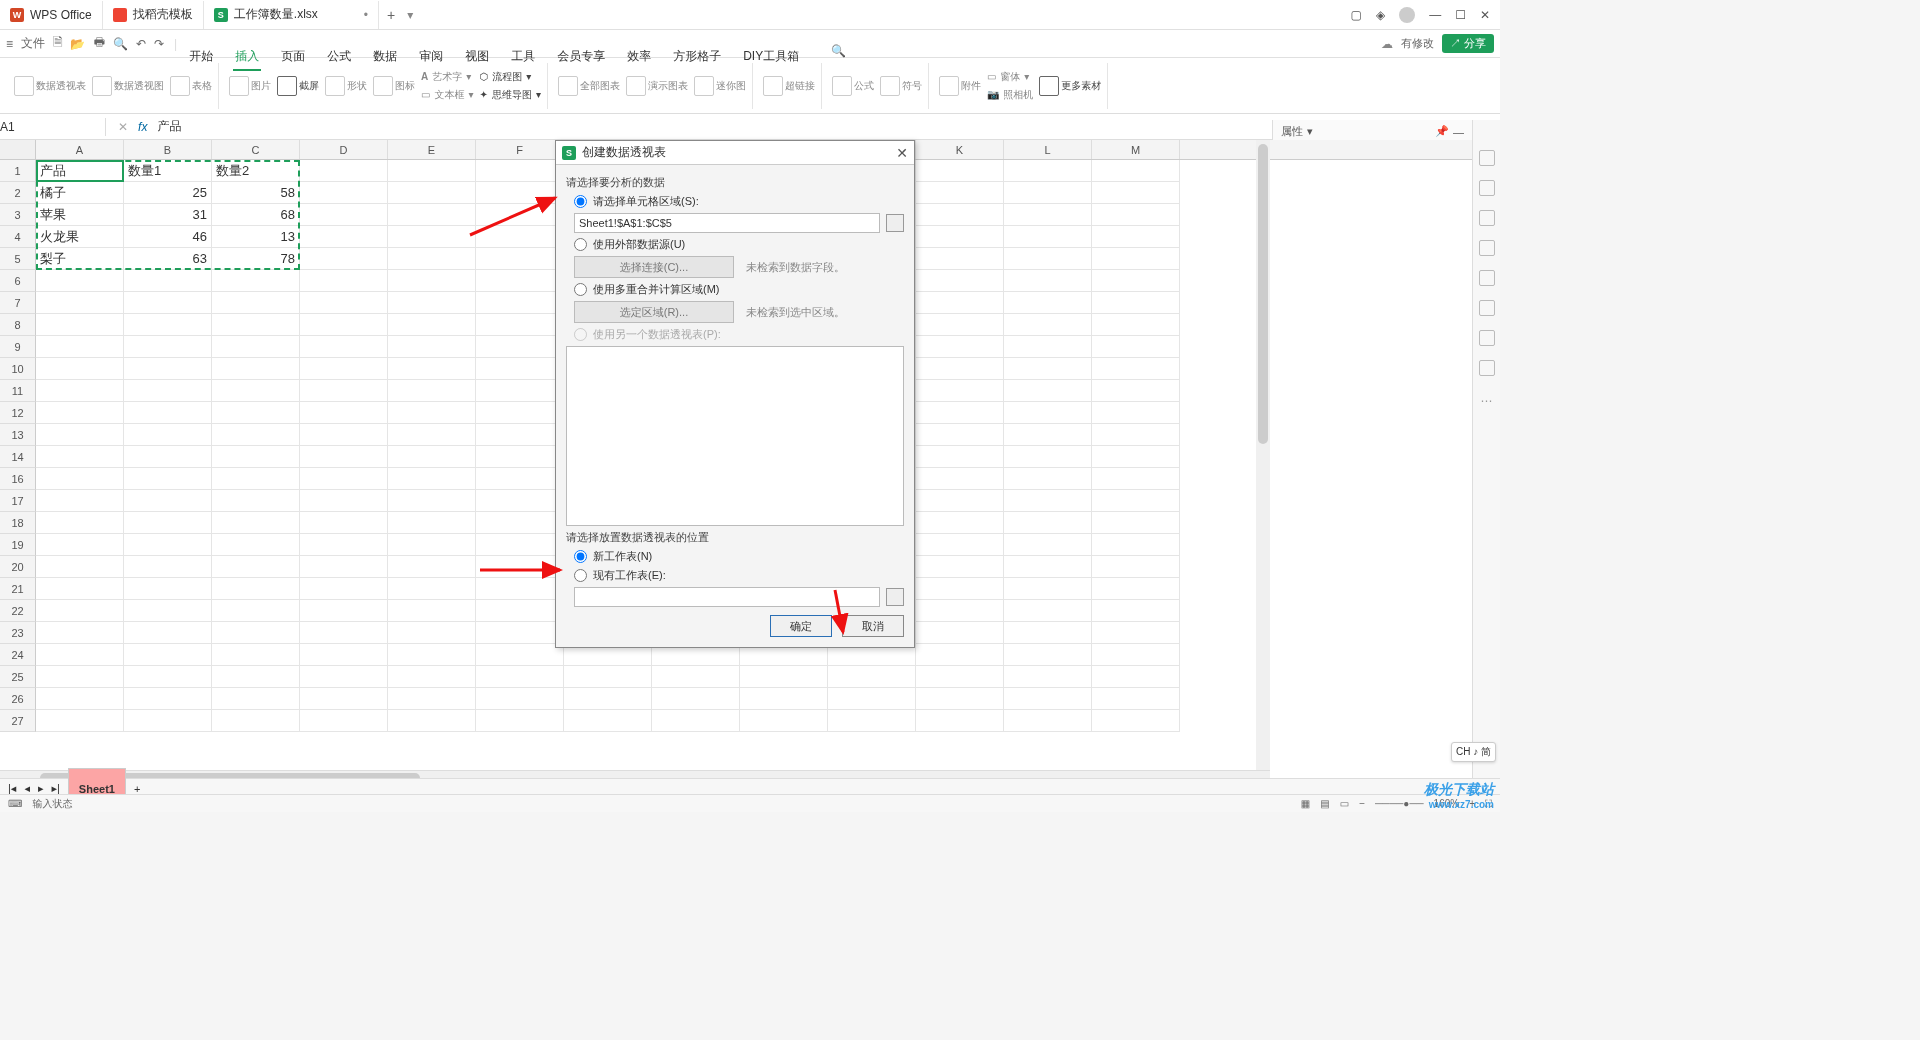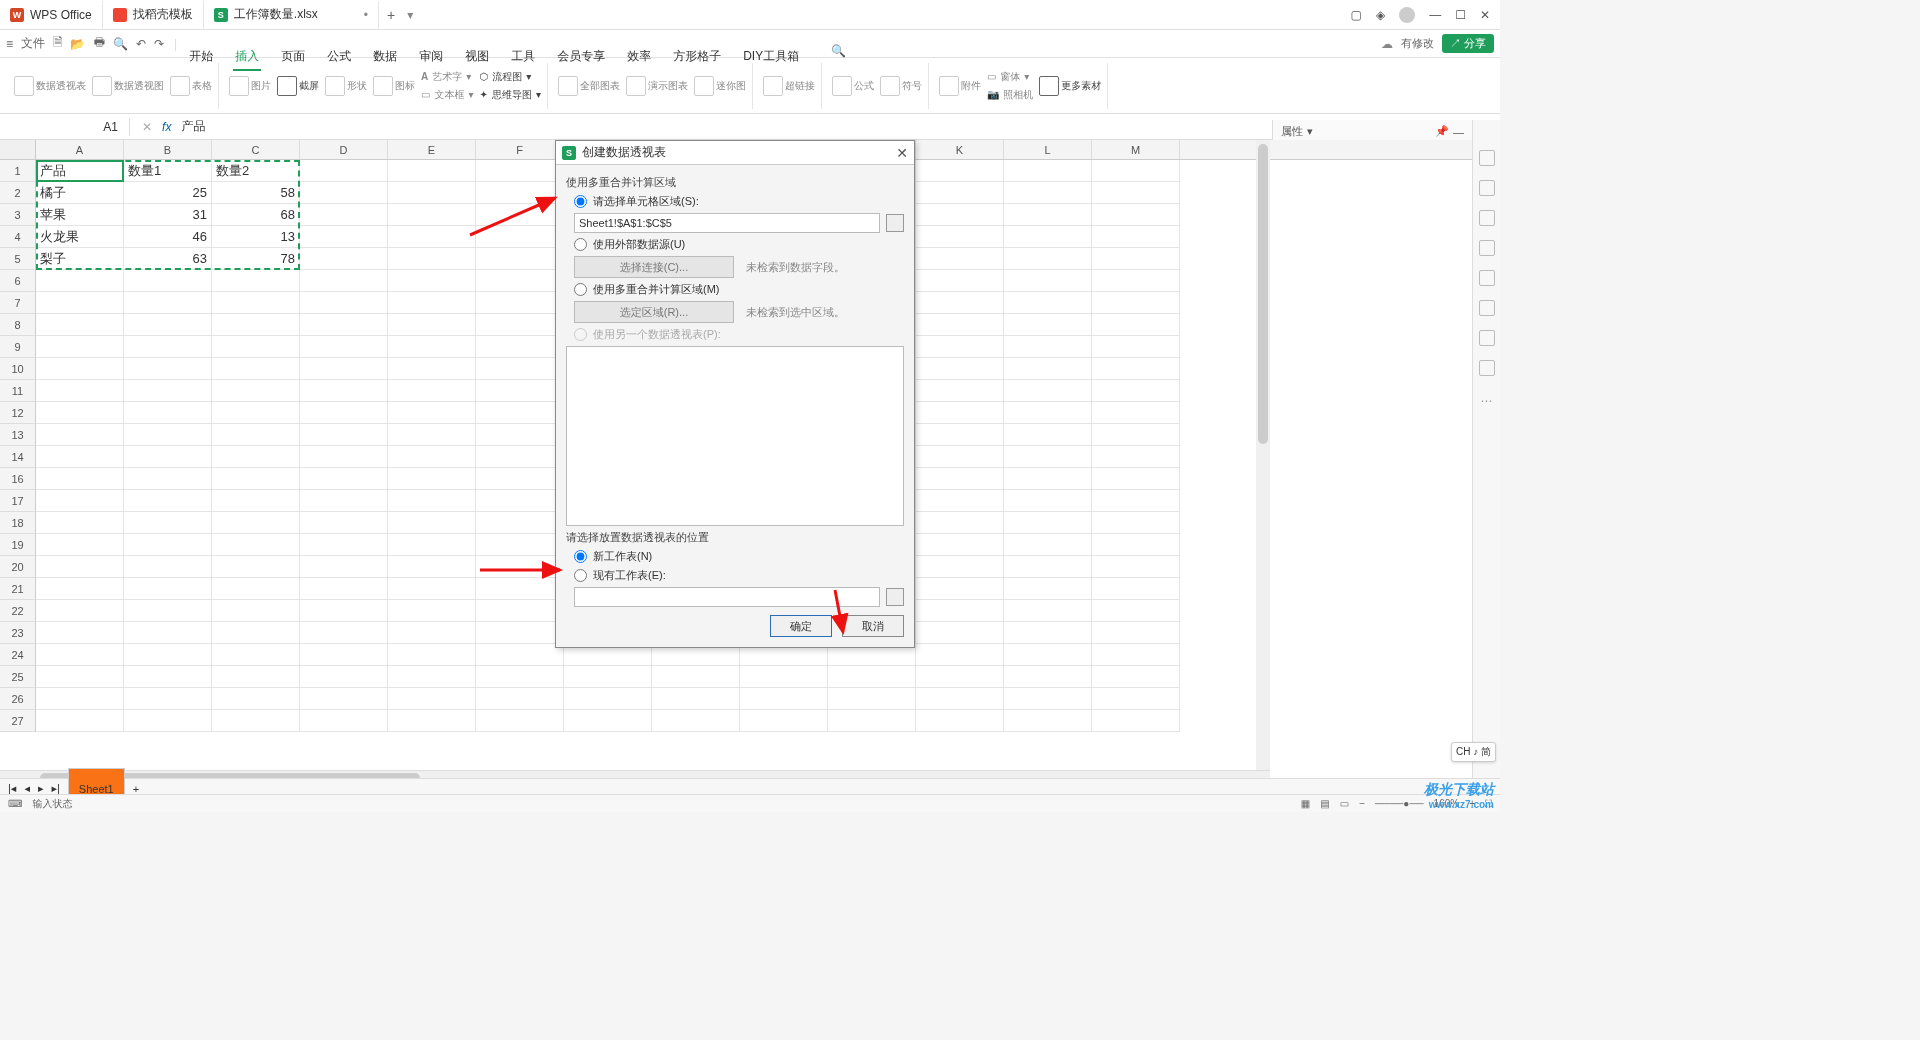--- a/index.html
+++ b/index.html
@@ -29,21 +29,21 @@
 .ribbon { height: 56px; background: #fff; display: flex; align-items: center; padding: 0 8px; border-bottom: 1px solid #ddd; gap: 4px; }
 .rgroup { display: flex; align-items: center; gap: 6px; padding: 0 6px; border-right: 1px solid #e5e5e5; height: 46px; }
 .ritem { display: flex; flex-direction: row; align-items: center; gap: 2px; color: #888; font-size: 10px; min-width: 34px; }
 .ritem.dark { color: #444; }
 .ricon { width: 20px; height: 20px; border: 1px solid #ccc; border-radius: 2px; }
 .ricon.dark { border-color: #666; }
 .rsmall { display: flex; align-items: center; gap: 4px; color: #888; font-size: 10px; }
 
 
 .formulabar { height: 26px; background: #fff; display: flex; align-items: center; border-bottom: 1px solid #ddd; }
-.namebox { width: 130px; text-align: right; border-right: 1px solid #ddd; padding: 2px 11px; }
+.namebox { width: 106px; text-align: left; border-right: 1px solid #ddd; padding: 2px 0; }
 .fx-area { display: flex; align-items: center; gap: 10px; padding: 0 12px; flex: 1; }
 .fx-icon { color: #0369a1; font-style: italic; }
 
 
 .sheet-wrap { position: absolute; top: 140px; left: 0; right: 28px; bottom: 28px; background: #fff; display: flex; }
 .sheet { flex: 1; position: relative; overflow: hidden; }
 .colheads { display: flex; height: 20px; background: #f4f4f4; border-bottom: 1px solid #ccc; }
 .corner { width: 36px; border-right: 1px solid #ccc; background: #f0f0f0; }
 .ch { width: 88px; text-align: center; border-right: 1px solid #ddd; line-height: 20px; color: #555; font-size: 11px; }
 .rows { }
@@ -62,21 +62,21 @@
 .prop-panel { position: absolute; top: 120px; right: 28px; width: 200px; height: 24px; background: #fafafa; border-bottom: 1px solid #ddd; border-left: 1px solid #ddd; display: flex; align-items: center; padding: 0 8px; color: #555; font-size: 11px; gap: 4px; }
 
 
 .hscroll { position: absolute; bottom: 28px; left: 0; right: 230px; height: 14px; background: #f0f0f0; border-top: 1px solid #ddd; }
 .hscroll .thumb { position: absolute; left: 40px; width: 380px; height: 10px; top: 2px; background: #ccc; border-radius: 5px; }
 .vscroll { position: absolute; right: 230px; top: 140px; bottom: 42px; width: 14px; background: #f0f0f0; }
 .vscroll .thumb { position: absolute; top: 4px; height: 300px; width: 10px; left: 2px; background: #ccc; border-radius: 5px; }
 
 
 .sheettabs { position: absolute; bottom: 14px; left: 0; right: 0; height: 20px; background: #f7f7f7; border-top: 1px solid #ddd; display: flex; align-items: center; padding: 0 8px; gap: 8px; font-size: 11px; }
-.sheettab { background: #f97316; padding: 14px 10px; border: 1px solid #ccc; border-bottom: none; }
+.sheettab { background: #fca5a5; padding: 14px 10px; border: 1px solid #ccc; border-bottom: none; font-weight: bold; }
 
 
 .statusbar { position: absolute; bottom: 0; left: 0; right: 0; height: 18px; background: #f7f7f7; border-top: 1px solid #ddd; display: flex; align-items: center; padding: 0 8px; font-size: 10px; color: #666; gap: 10px; }
 .statusbar .right { margin-left: auto; display: flex; gap: 10px; align-items: center; }
 
 
 .dialog { position: absolute; left: 555px; top: 140px; width: 360px; background: #f4f4f4; border: 1px solid #888; box-shadow: 2px 2px 6px rgba(0,0,0,.2); }
 .dlg-title { height: 24px; background: #fff; display: flex; align-items: center; padding: 0 6px; border-bottom: 1px solid #ccc; gap: 6px; }
 .dlg-title .tic { width: 14px; height: 14px; background: #1e9e5a; color: #fff; font-size: 9px; display: flex; align-items: center; justify-content: center; border-radius: 2px; font-weight: bold; }
 .dlg-close { margin-left: auto; font-size: 14px; color: #555; }
@@ -776,21 +776,21 @@
   </div>
 </div>
 
 <div class="dialog">
   <div class="dlg-title">
     <span class="tic">S</span>
     <span>创建数据透视表</span>
     <span class="dlg-close">✕</span>
   </div>
   <div class="dlg-body">
-    <div class="dlg-section-label">使用多重合并计算区域</div>
+    <div class="dlg-section-label">请选择要分析的数据</div>
     <div class="dlg-row">
       <input type="radio" checked="" style="">
       <span>请选择单元格区域(S):</span>
     </div>
     <div class="dlg-row">
       <div class="dlg-input">
           <span>Sheet1!$A$1:$C$5</span>
         </div>
       <div class="dlg-range-btn"></div>
     </div>

